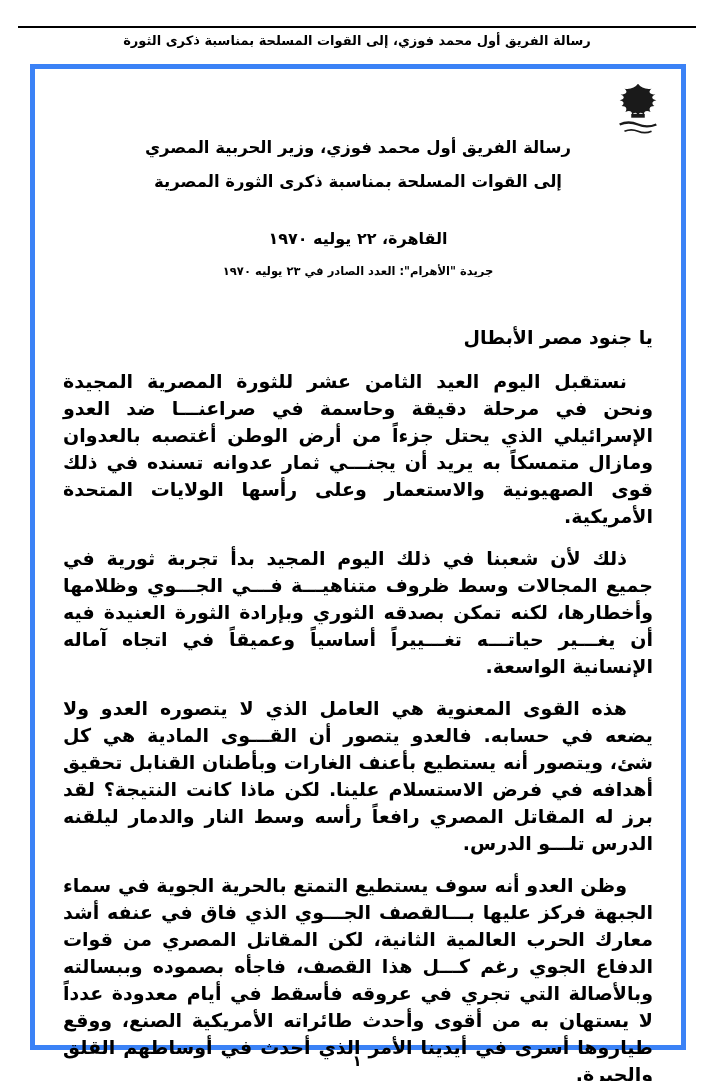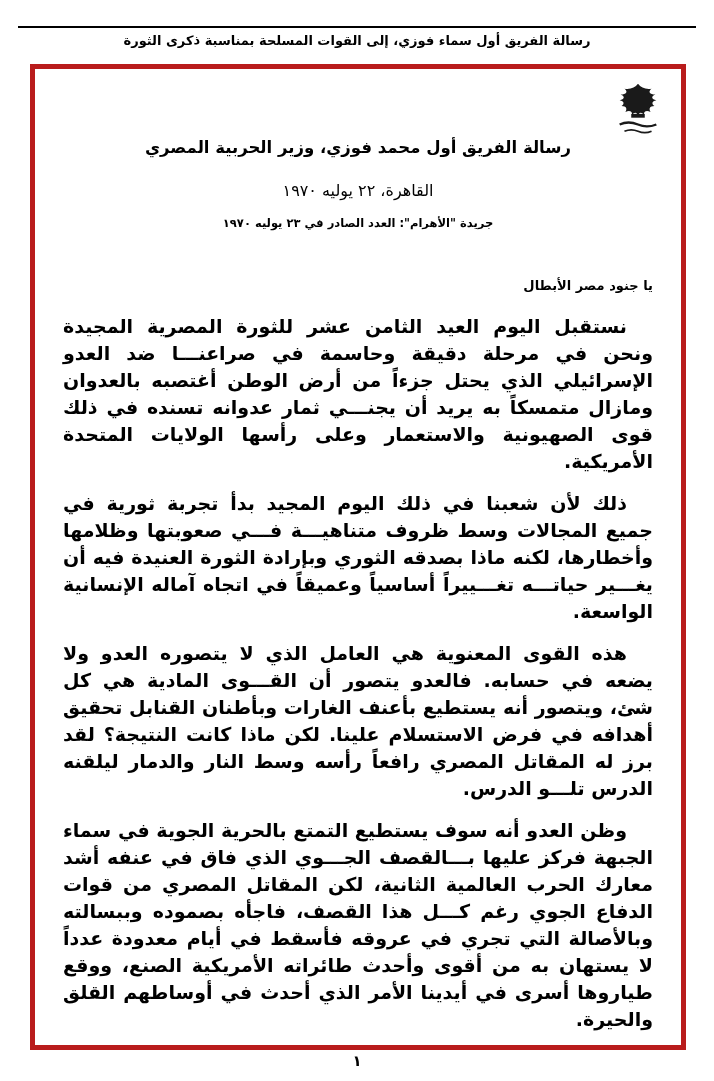--- a/index.html
+++ b/index.html
@@ -11,72 +11,73 @@
     position:relative;
     overflow:hidden;
   }
   .running-header { position:absolute; top:26px; left:18px; width:678px; }
   .running-header .rule { border-top:2px solid #000; height:0; }
   .running-header .text {
     margin-top:5px; text-align:center; font-weight:bold; font-size:13px; direction:rtl;
   }
   .frame {
     position:absolute; top:64px; left:30px; width:656px; height:986px;
-    border:5px solid #b91c1c; background:#fff;
+    border:5px solid #3b82f6; background:#fff;
   }
   .frame-inner { position:relative; height:100%; padding:0 28px; }
   .emblem { position:absolute; top:12px; right:14px; width:58px; height:56px; }
   .title-block { padding-top:62px; text-align:center; direction:rtl; }
   .title-line { font-weight:bold; font-size:16.5px; line-height:34px; }
-  .date-line { font-weight:normal; font-size:16px; margin-top:16px; text-align:center; direction:rtl; }
+  .date-line { font-weight:bold; font-size:16px; margin-top:30px; text-align:center; direction:rtl; }
   .source-line { font-weight:bold; font-size:11.5px; margin-top:16px; text-align:center; direction:rtl; }
   .body-text { direction:rtl; margin-top:48px; }
-  .salutation { font-weight:bold; font-size:13px; margin-bottom:20px; }
+  .salutation { font-weight:bold; font-size:19px; margin-bottom:20px; }
   .para {
     font-weight:bold; font-size:19px; line-height:27px;
     text-align:justify; text-indent:26px; margin-bottom:15px;
   }
   .page-number {
     position:absolute; top:1052px; left:0; width:714px;
     text-align:center; font-weight:bold; font-size:15px;
   }
 </style>
 </head>
 <body>
 
 <div class="running-header">
   <div class="rule"></div>
-  <div class="text">رسالة الفريق أول سماء فوزي، إلى القوات المسلحة بمناسبة ذكرى الثورة</div>
+  <div class="text">رسالة الفريق أول محمد فوزي، إلى القوات المسلحة بمناسبة ذكرى الثورة</div>
 </div>
 
 <div class="frame">
   <div class="frame-inner">
 
     <div class="emblem">
       <svg viewBox="0 0 60 56" width="58" height="56" xmlns="http://www.w3.org/2000/svg">
         <g fill="#1a1a1a">
           <path d="M30 2 C27 6 22 8 16 7 C20 10 18 13 12 13 C17 15 16 18 11 19 C16 20 16 23 13 25 C18 25 19 28 17 31 C22 29 24 31 24 34 C26 31 29 31 30 35 C31 31 34 31 36 34 C36 31 38 29 43 31 C41 28 42 25 47 25 C44 23 44 20 49 19 C44 18 43 15 48 13 C42 13 40 10 44 7 C38 8 33 6 30 2 Z"></path>
           <rect x="23" y="33" width="14" height="4"></rect>
         </g>
         <path d="M11 44 q9 -4 19 0 q9 4 19 0" stroke="#1a1a1a" stroke-width="2.4" fill="none"></path>
         <path d="M16 51 q7 -3 14 0 q7 3 14 0" stroke="#1a1a1a" stroke-width="1.8" fill="none"></path>
       </svg>
     </div>
 
     <div class="title-block">
       <div class="title-line">رسالة الفريق أول محمد فوزي، وزير الحربية المصري</div>
+      <div class="title-line">إلى القوات المسلحة بمناسبة ذكرى الثورة المصرية</div>
     </div>
 
     <div class="date-line">القاهرة، ٢٢ يوليه ١٩٧٠</div>
     <div class="source-line">جريدة "الأهرام": العدد الصادر في ٢٣ يوليه ١٩٧٠</div>
 
     <div class="body-text">
       <div class="salutation">يا جنود مصر الأبطال</div>
       <p class="para">نستقبل اليوم العيد الثامن عشر للثورة المصرية المجيدة ونحن في مرحلة دقيقة وحاسمة في صراعنـــا ضد العدو الإسرائيلي الذي يحتل جزءاً من أرض الوطن أغتصبه بالعدوان ومازال متمسكاً به يريد أن يجنـــي ثمار عدوانه تسنده في ذلك قوى الصهيونية والاستعمار وعلى رأسها الولايات المتحدة الأمريكية.</p>
-      <p class="para">ذلك لأن شعبنا في ذلك اليوم المجيد بدأ تجربة ثورية في جميع المجالات وسط ظروف متناهيـــة فـــي صعوبتها وظلامها وأخطارها، لكنه ماذا بصدقه الثوري وبإرادة الثورة العنيدة فيه أن يغـــير حياتـــه تغـــييراً أساسياً وعميقاً في اتجاه آماله الإنسانية الواسعة.</p>
+      <p class="para">ذلك لأن شعبنا في ذلك اليوم المجيد بدأ تجربة ثورية في جميع المجالات وسط ظروف متناهيـــة فـــي الجـــوي وظلامها وأخطارها، لكنه تمكن بصدقه الثوري وبإرادة الثورة العنيدة فيه أن يغـــير حياتـــه تغـــييراً أساسياً وعميقاً في اتجاه آماله الإنسانية الواسعة.</p>
       <p class="para">هذه القوى المعنوية هي العامل الذي لا يتصوره العدو ولا يضعه في حسابه. فالعدو يتصور أن القـــوى المادية هي كل شئ، ويتصور أنه يستطيع بأعنف الغارات وبأطنان القنابل تحقيق أهدافه في فرض الاستسلام علينا. لكن ماذا كانت النتيجة؟ لقد برز له المقاتل المصري رافعاً رأسه وسط النار والدمار ليلقنه الدرس تلـــو الدرس.</p>
       <p class="para">وظن العدو أنه سوف يستطيع التمتع بالحرية الجوية في سماء الجبهة فركز عليها بـــالقصف الجـــوي الذي فاق في عنفه أشد معارك الحرب العالمية الثانية، لكن المقاتل المصري من قوات الدفاع الجوي رغم كـــل هذا القصف، فاجأه بصموده وببسالته وبالأصالة التي تجري في عروقه فأسقط في أيام معدودة عدداً لا يستهان به من أقوى وأحدث طائراته الأمريكية الصنع، ووقع طياروها أسرى في أيدينا الأمر الذي أحدث في أوساطهم القلق والحيرة.</p>
     </div>
 
   </div>
 </div>
 
 <div class="page-number">١</div>
 
 </body></html>

